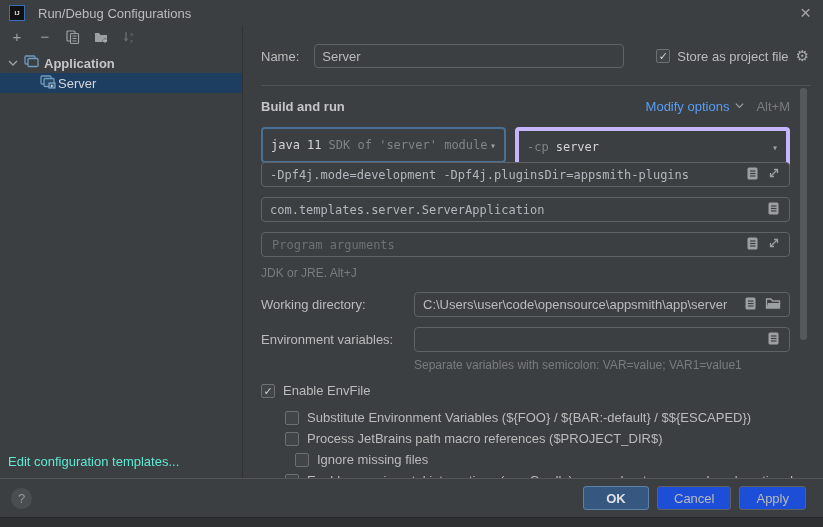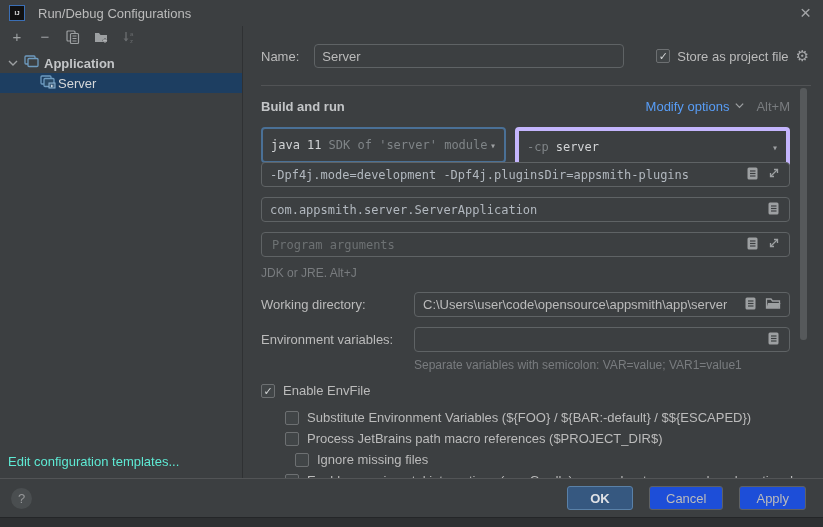--- a/index.html
+++ b/index.html
@@ -61,21 +61,21 @@
     display:inline-flex; align-items:center; justify-content:center; flex:none;
     font-size:11px; color:#d2d4d5; line-height:12px; }
   .cb.empty { color:transparent; }
   .cbrow { display:flex; align-items:center; gap:8px; }
   .gear { font-size:15px; color:#a6a8aa; }
   
   .footer { position:absolute; left:0; bottom:10px; width:100%; height:39px;
     border-top:1px solid #525456; background:#3c3f41; display:flex; align-items:center; }
   .help-circle { width:21px; height:21px; border-radius:50%; background:#4a4e50; color:#96989a;
     display:flex; align-items:center; justify-content:center; font-size:13px; margin-left:11px; }
-  .btns { margin-left:auto; display:flex; gap:16px; margin-right:17px; }
+  .btns { margin-left:auto; display:flex; gap:8px; margin-right:17px; }
   .btn { height:24px; min-width:66px; border-radius:3px; background:#1d4ed8; border:1px solid #5e6163;
     color:#bbbbbb; padding:0 16px; font-size:13px; font-family:"Liberation Sans",sans-serif; }
   .btn-ok { background:#365880; border:1px solid #5a81a8; color:#dfe1e5; font-weight:bold; }
   .bottom-strip { position:absolute; left:0; bottom:0; width:100%; height:10px; background:#2e3032;
     border-top:1px solid #242628; }
   .scroll-thumb { position:absolute; left:800px; top:88px; width:7px; height:252px;
     background:#56595b; border-radius:3px; }
   svg { overflow:visible; }
 </style>
 </head>
@@ -207,21 +207,21 @@
           <svg width="14" height="14" viewBox="0 0 14 14">
             <line x1="4" y1="10" x2="10" y2="4" stroke="#9da0a2" stroke-width="1.3"></line>
             <polyline points="7,3.5 10.5,3.5 10.5,7" fill="none" stroke="#9da0a2" stroke-width="1.3"></polyline>
             <polyline points="3.5,7 3.5,10.5 7,10.5" fill="none" stroke="#9da0a2" stroke-width="1.3"></polyline>
           </svg>
         </span>
       </span>
     </div>
 
     <div class="field abs stretch" style="top:171px;">
-      <span class="mono" style="color:#b2b8bf;">com.appsmith.server.ServerApplication</span>
+      <span class="mono" style="color:#b2b8bf;">com.templates.server.ServerApplication</span>
       <span class="ic-group">
         <span>
           <svg width="15" height="15" viewBox="0 0 15 15">
             <rect x="2.5" y="1.5" width="10" height="12" rx="1.5" fill="#9da0a2"></rect>
             <line x1="5" y1="5" x2="10.5" y2="5" stroke="#3c3f41" stroke-width="1.2"></line>
             <line x1="5" y1="7.5" x2="10.5" y2="7.5" stroke="#3c3f41" stroke-width="1.2"></line>
             <line x1="5" y1="10" x2="10.5" y2="10" stroke="#3c3f41" stroke-width="1.2"></line>
           </svg>
         </span>
       </span>

